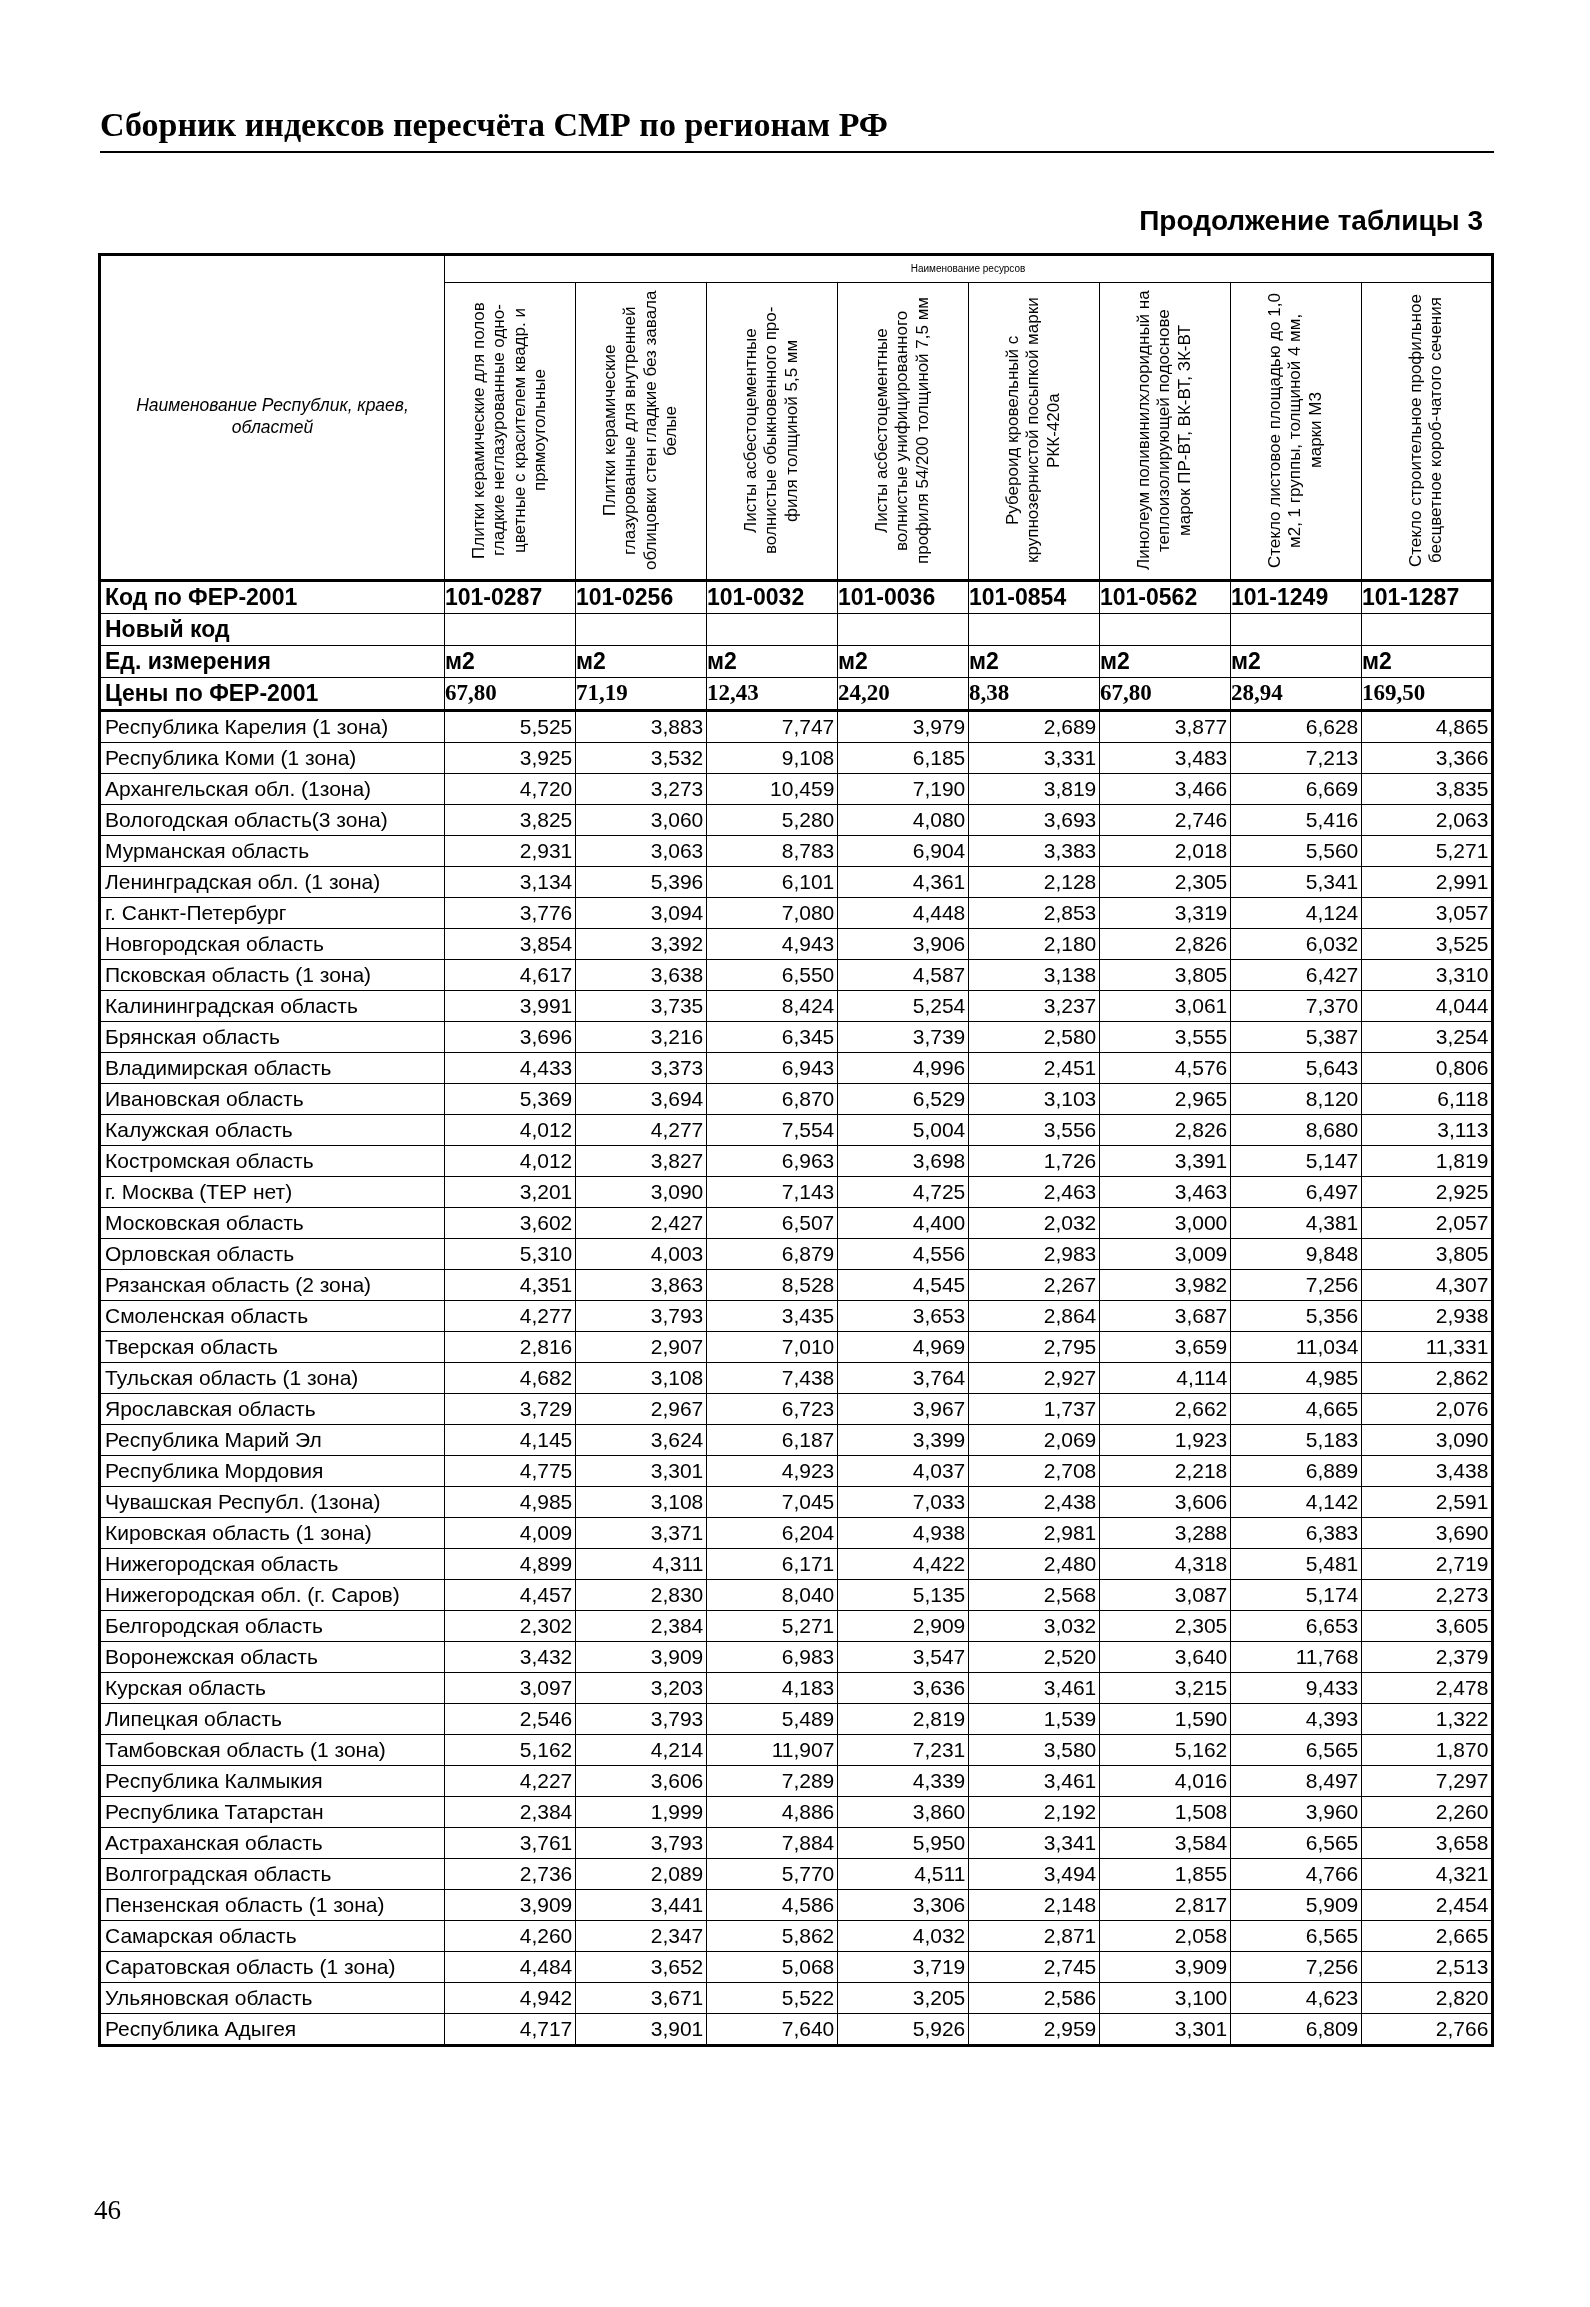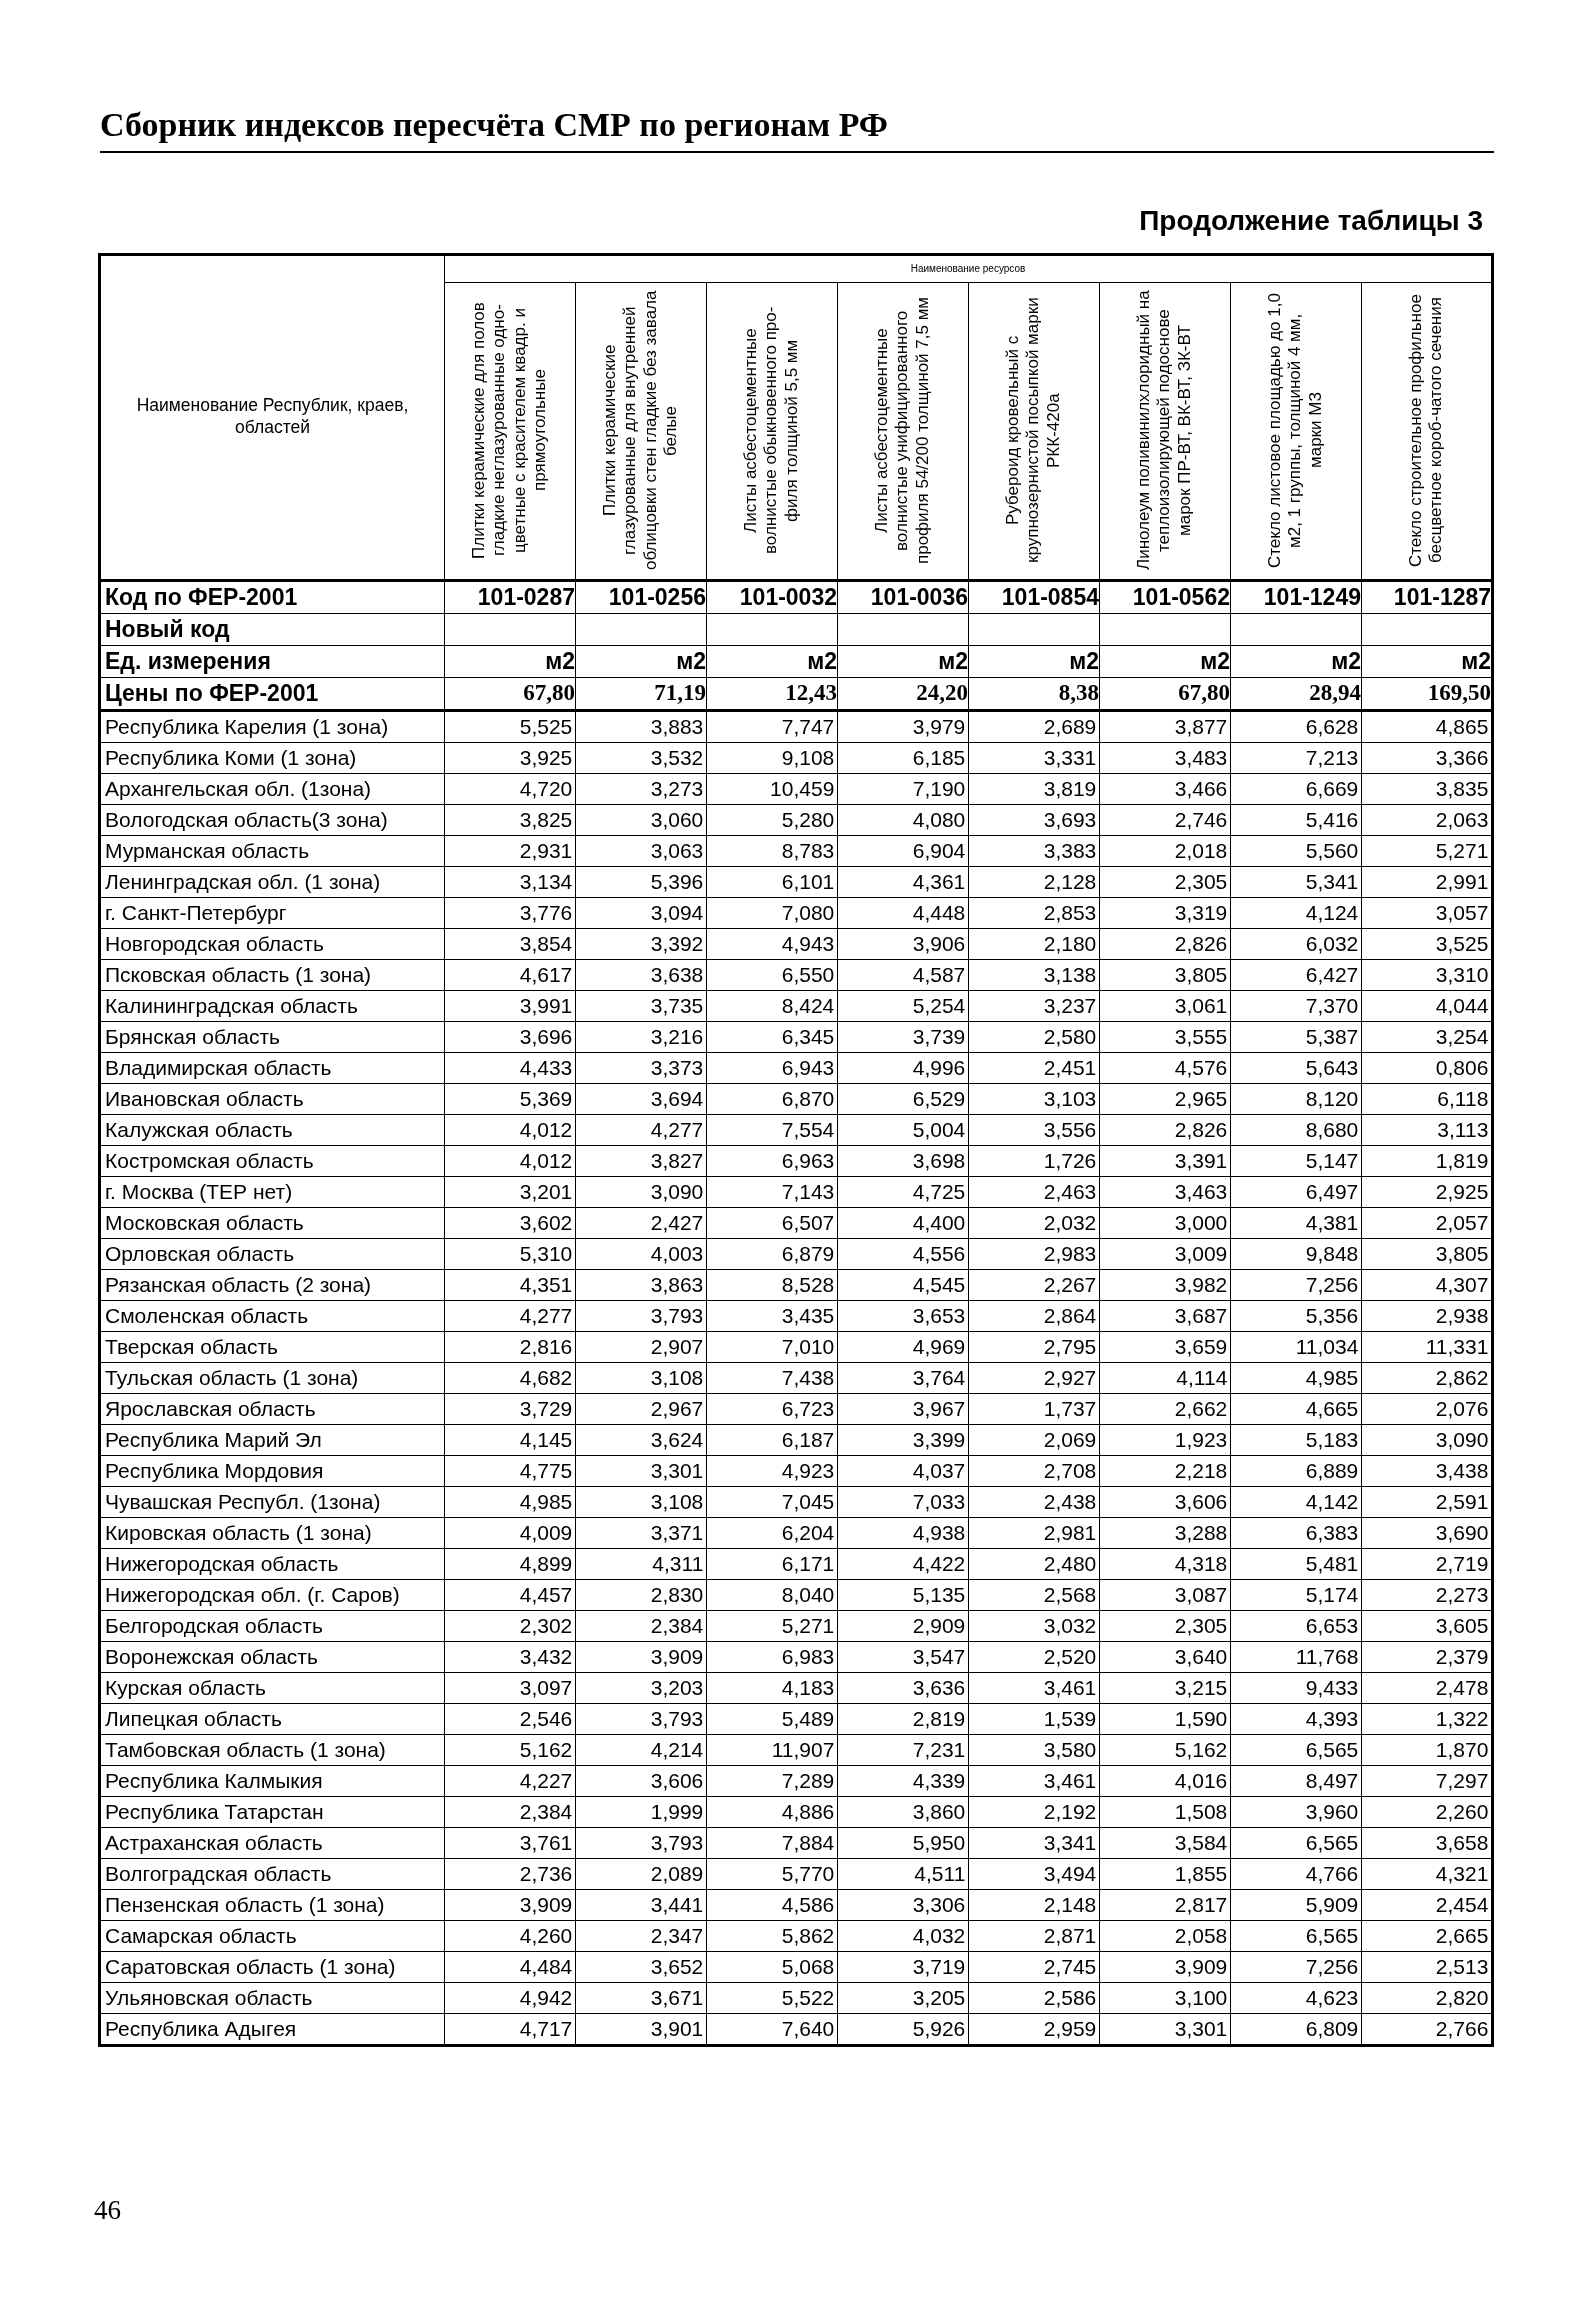--- a/index.html
+++ b/index.html
@@ -20,30 +20,30 @@
   table.grid {
     position: absolute; left: 98px; top: 253px; width: 1393px;
     border-collapse: collapse; table-layout: fixed;
     border: 3.4px solid #000;
     font-family: "Liberation Sans", sans-serif;
   }
   table.grid td, table.grid th { border: 1.3px solid #000; padding: 0; }
   col.c-name { width: 345px; }
   col.c-val { width: 131px; }
   .hdr-resources { height: 25.6px; text-align: center; font-size: 10px; font-weight: normal; border-bottom: 2px solid #000; }
-  .hdr-region { text-align: center; font-size: 17.5px; font-weight: normal; vertical-align: middle; line-height: 1.25; }
+  .hdr-region { text-align: center; font-size: 17.5px; font-weight: normal; vertical-align: middle; line-height: 1.25; font-style: italic; }
   .hdr-col { height: 296px; vertical-align: middle; position: relative; font-weight: normal; }
   .vert {
     writing-mode: vertical-rl; transform: rotate(180deg);
     font-size: 17px; line-height: 1.2; text-align: center;
     margin: 0 auto; height: 283px; white-space: normal;
   }
   tr.meta td { height: 31px; font-weight: bold; font-size: 23px; }
   tr.meta td.lbl { padding-left: 4px; text-align: left; margin-left: 48px; }
-  tr.meta td.v { text-align: right; margin-top: 32px; }
+  tr.meta td.v { text-align: left; margin-top: 32px; }
   tr.meta.price td.v { font-family: "Liberation Serif", serif; }
   tr.meta.first td { border-top: 3.4px solid #000; }
   tr.meta.price td { border-bottom: 3.4px solid #000; }
   tr.data td { height: 30px; font-size: 21px; }
   tr.data td.lbl { padding-left: 4px; white-space: nowrap; overflow: hidden; }
   tr.data td.v { text-align: right; padding-right: 2.7px; }
   .small { font-size: 21px; }
 </style>
 </head>
 <body>

